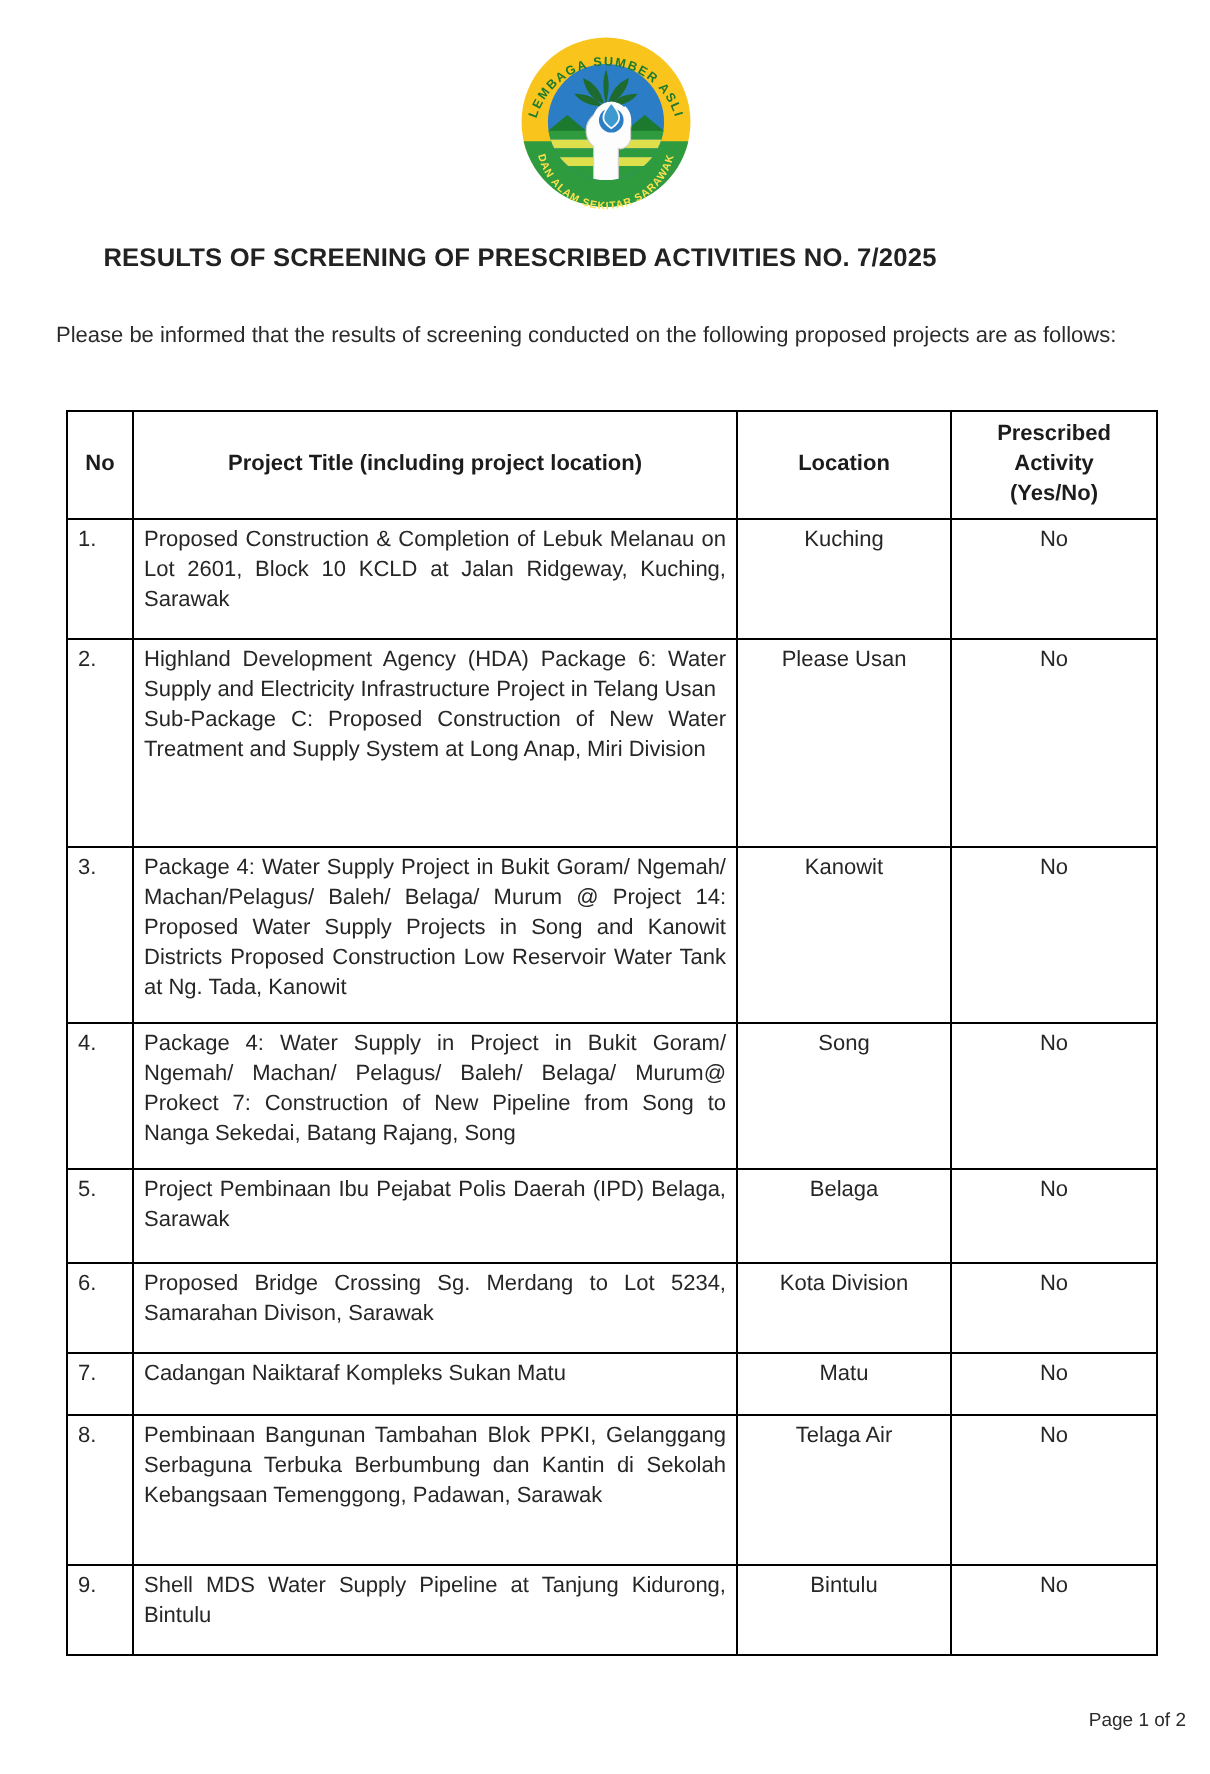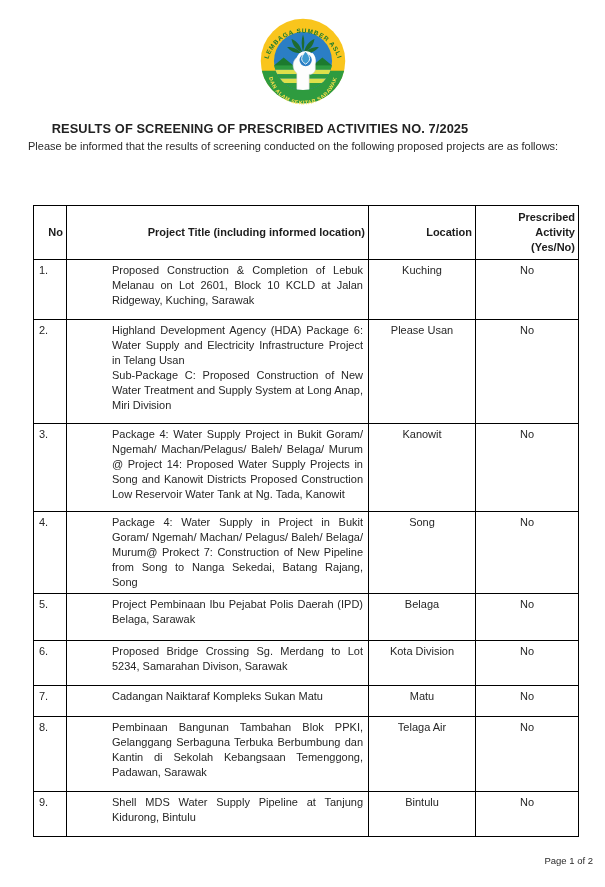--- a/index.html
+++ b/index.html
@@ -6,42 +6,42 @@
   body{
     width:605px;height:887px;position:relative;background:#ffffff;
     font-family:"Liberation Sans",sans-serif;color:#1f1f1f;overflow:hidden;
   }
   .logo-wrap{position:absolute;top:17px;left:0;width:605px;display:flex;justify-content:center;}
   .doc-title{
     position:absolute;top:121px;left:0;width:520px;text-align:center;
     font-size:12.8px;font-weight:700;color:#222;letter-spacing:.1px;
   }
   .intro{
-    position:absolute;top:138px;left:28px;width:548px;
+    position:absolute;top:160px;left:28px;width:548px;
     font-size:11px;line-height:16px;color:#2a2a2a;
   }
   table.results{
     position:absolute;top:205px;left:33px;width:545px;
     border-collapse:collapse;table-layout:fixed;
   }
   table.results th,table.results td{
     border:1px solid #000;font-size:11px;line-height:15px;
     vertical-align:top;padding:3px 5px;color:#262626;
   }
   table.results th{
-    font-weight:700;text-align:right;vertical-align:middle;
+    font-weight:700;text-align:center;vertical-align:middle;
     white-space:pre-line;padding:4px 3px;color:#1c1c1c;
   }
   col.c-no{width:33px;}
   col.c-title{width:302px;}
   col.c-loc{width:107px;}
   col.c-pre{width:103px;}
   td.cell-no{text-align:left;padding-left:7px;}
   td.cell-title{text-align:justify;padding-left:7px;padding-right:7px;}
-  td.cell-title .para{text-align:justify;margin-left:40px;}
+  td.cell-title .para{text-align:justify;}
   td.cell-loc,td.cell-pre{text-align:center;}
   .page-footer{
     position:absolute;right:12px;bottom:21px;
     font-size:9.5px;color:#2a2a2a;
   }
 </style>
 </head>
 <body>
 
 <div class="logo-wrap">
@@ -103,21 +103,21 @@
 <table class="results">
   <colgroup>
     <col class="c-no">
       <col class="c-title">
       <col class="c-loc">
       <col class="c-pre">
   </colgroup>
   <thead>
     <tr style="height:43px;">
       <th>No</th>
-      <th>Project Title (including informed location)</th>
+      <th>Project Title (including project location)</th>
       <th>Location</th>
       <th>Prescribed
 Activity
 (Yes/No)</th>
     </tr>
   </thead>
   <tbody>
       <tr style="height: 60px;">
     <td class="cell-no">1.</td>
     <td class="cell-title">

